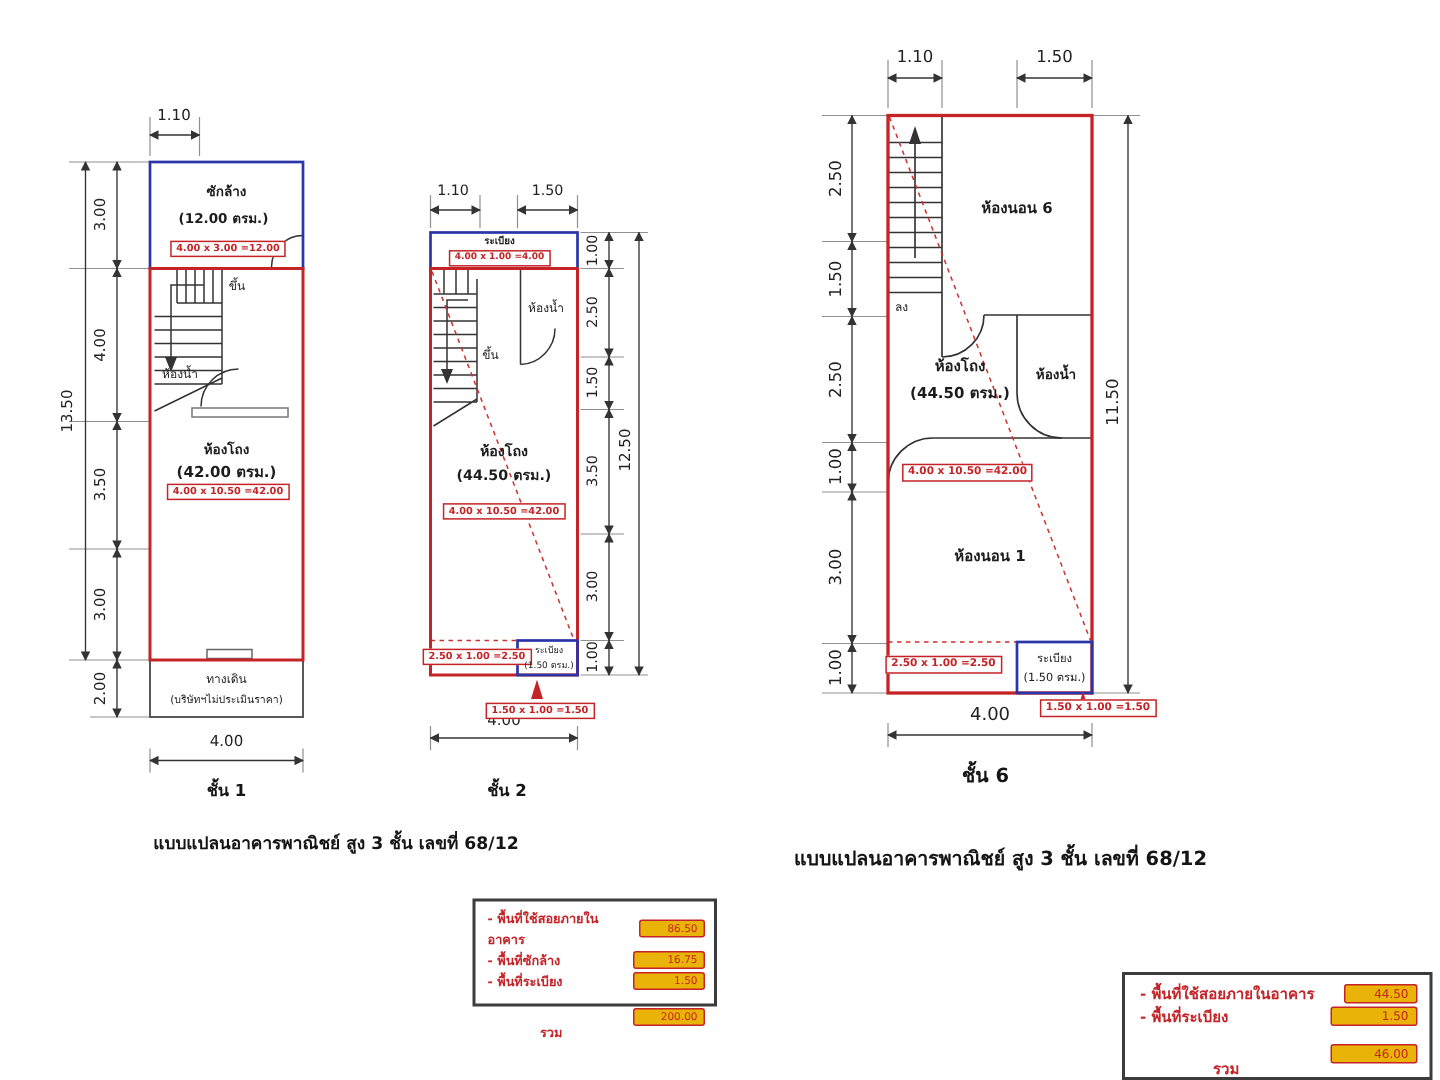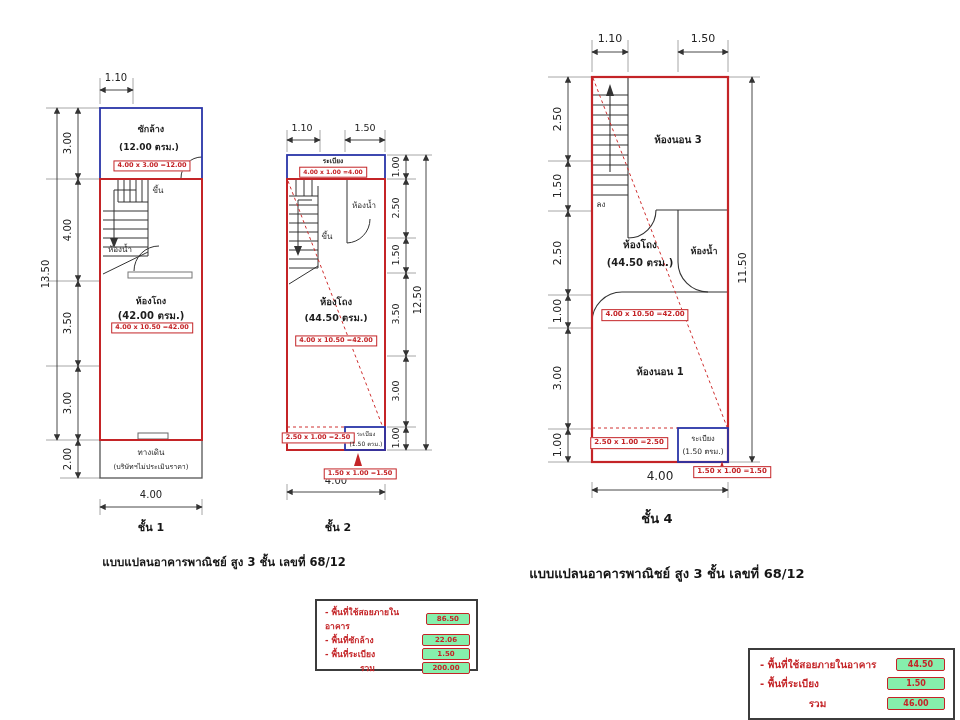--- a/index.html
+++ b/index.html
@@ -12,23 +12,23 @@
   .room{font-weight:600;}
   .dim{color:#222;}
   .chip{position:absolute;transform:translate(-50%,-50%);border:1px solid #c42427;color:#c42427;
         font-weight:bold;font-size:6.5px;padding:1px 3px;background:#fff;white-space:nowrap;line-height:1.1;}
   .caption{font-weight:bold;color:#151515;}
   .floorlbl{font-weight:bold;color:#151515;}
   .sumbox{position:absolute;border:2px solid #3c3c3c;background:#fff;display:flex;
           flex-direction:column;justify-content:space-around;box-sizing:border-box;}
   .trow{display:flex;align-items:center;justify-content:space-between;gap:12px;}
   .tlabel{color:#c42427;font-weight:600;}
-  .tlabel.total{flex:1;text-align:center;}
-  .tval{border:1px solid #c42427;border-radius:2px;color:#c42427;font-weight:bold;
-        text-align:center;background:#86efac;box-sizing:border-box;}
+  .tlabel.total{flex:1;text-align:center;margin-top:20px;}
+  .tval{border:1px solid #c42427;border-radius:2px;color:#c42427;font-weight:normal;
+        text-align:right;background:#eab308;box-sizing:border-box;}
 </style>
 </head>
 <body>
 
 <div id="canvas">
 
 <svg width="960" height="720" viewBox="0 0 960 720">
   <defs>
     <marker id="ar" viewBox="0 0 10 10" refX="9" refY="5" markerWidth="7" markerHeight="7" orient="auto-start-reverse">
       <path d="M0 0L10 5L0 10z" fill="#333"></path>
@@ -169,44 +169,44 @@
 <div class="lbl dim" style="left:610px;top:38px;font-size:11px">1.10</div>
 <div class="lbl dim" style="left:703px;top:38px;font-size:11px">1.50</div>
 <div class="lbl dim vdim" style="left:557px;top:119px;font-size:11px">2.50</div>
 <div class="lbl dim vdim" style="left:557px;top:186px;font-size:11px">1.50</div>
 <div class="lbl dim vdim" style="left:557px;top:253px;font-size:11px">2.50</div>
 <div class="lbl dim vdim" style="left:557px;top:311px;font-size:11px">1.00</div>
 <div class="lbl dim vdim" style="left:557px;top:378px;font-size:11px">3.00</div>
 <div class="lbl dim vdim" style="left:557px;top:445px;font-size:11px">1.00</div>
 <div class="lbl dim vdim" style="left:742px;top:268px;font-size:11px">11.50</div>
 <div class="lbl dim" style="left:660px;top:476px;font-size:12px">4.00</div>
-<div class="lbl room" style="left:678px;top:140px;font-size:10px">ห้องนอน 3</div>
+<div class="lbl room" style="left:678px;top:140px;font-size:10px">ห้องนอน 6</div>
 <div class="lbl" style="left:601px;top:205px;font-size:8px">ลง</div>
 <div class="lbl room" style="left:640px;top:245px;font-size:10px">ห้องโถง</div>
 <div class="lbl room" style="left:640px;top:263px;font-size:10px">(44.50 ตรม.)</div>
 <div class="lbl room" style="left:704px;top:251px;font-size:9px">ห้องน้ำ</div>
 <div class="chip" style="left:645px;top:315px;font-size:7px">4.00 x 10.50 =42.00</div>
 <div class="lbl room" style="left:660px;top:372px;font-size:10px">ห้องนอน 1</div>
 <div class="chip" style="left:629px;top:443px;font-size:7px">2.50 x 1.00 =2.50</div>
 <div class="lbl" style="left:703px;top:439px;font-size:7.5px">ระเบียง</div>
 <div class="lbl" style="left:703px;top:452px;font-size:7.5px">(1.50 ตรม.)</div>
 <div class="chip" style="left:732px;top:472px;font-size:7px">1.50 x 1.00 =1.50</div>
-<div class="lbl floorlbl" style="left:657px;top:518px;font-size:13px">ชั้น 4</div>
+<div class="lbl floorlbl" style="left:657px;top:518px;font-size:13px">ชั้น 6</div>
 
 <div class="lbl caption" style="left:224px;top:563px;font-size:11.5px">แบบแปลนอาคารพาณิชย์ สูง 3 ชั้น เลขที่ 68/12</div>
 <div class="lbl caption" style="left:667px;top:573px;font-size:13px">แบบแปลนอาคารพาณิชย์ สูง 3 ชั้น เลขที่ 68/12</div>
 
 <div class="sumbox" style="left:315px;top:599px;width:163px;height:72px;padding:4px 6px 4px 8px">
   <div class="trow">
     <span class="tlabel" style="font-size:8.5px">- พื้นที่ใช้สอยภายในอาคาร</span>
     <span class="tval" style="width:48px;font-size:7px;padding:1px 4px">86.50</span>
   </div>
   <div class="trow">
     <span class="tlabel" style="font-size:8.5px">- พื้นที่ซักล้าง</span>
-    <span class="tval" style="width:48px;font-size:7px;padding:1px 4px">22.06</span>
+    <span class="tval" style="width:48px;font-size:7px;padding:1px 4px">16.75</span>
   </div>
   <div class="trow">
     <span class="tlabel" style="font-size:8.5px">- พื้นที่ระเบียง</span>
     <span class="tval" style="width:48px;font-size:7px;padding:1px 4px">1.50</span>
   </div>
   <div class="trow">
     <span class="tlabel total" style="font-size:8.5px">รวม</span>
     <span class="tval" style="width:48px;font-size:7px;padding:1px 4px">200.00</span>
   </div>
 </div>

